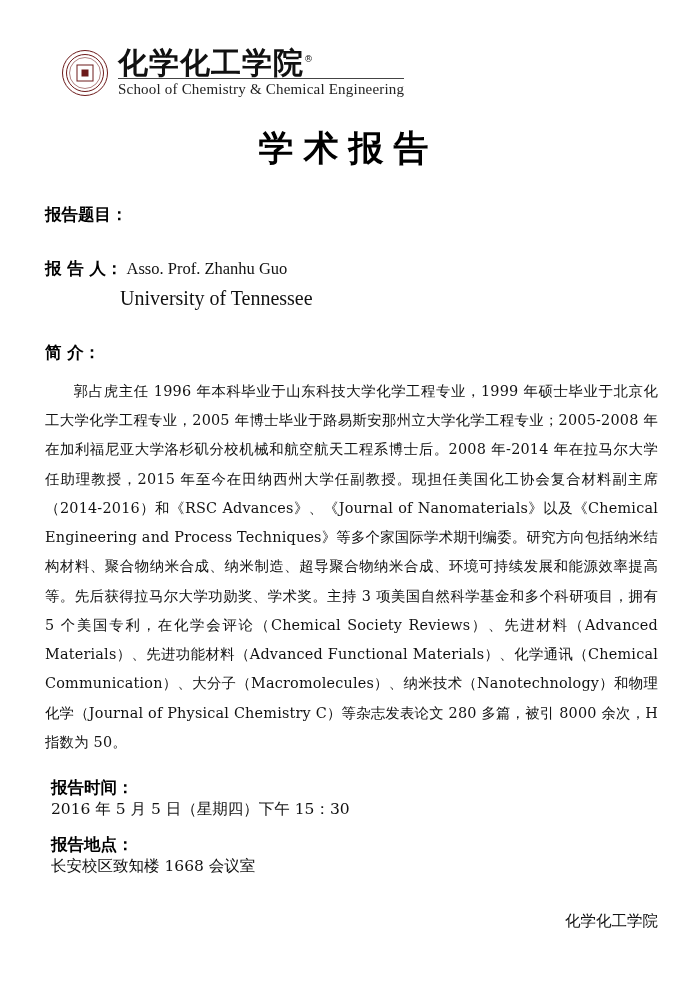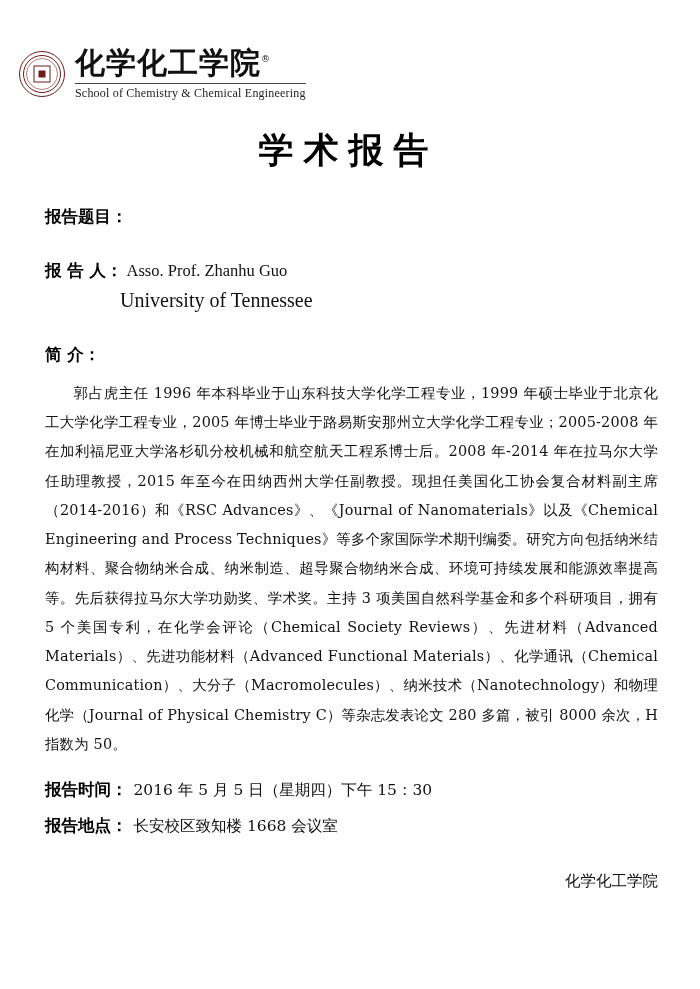--- a/index.html
+++ b/index.html
@@ -21,21 +21,21 @@
     width: 700px;
     height: 989px;
     padding: 0;
     box-sizing: border-box;
   }
 
   
   .letterhead {
     display: flex;
     align-items: center;
-    padding: 48px 0 0 19px;
+    padding: 48px 0 0 62px;
     gap: 10px;
   }
   .crest {
     width: 44px;
     height: 44px;
     border-radius: 50%;
     border: 1.6px solid #6d1a1a;
     position: relative;
     flex: 0 0 auto;
     background: #fff;
@@ -88,23 +88,22 @@
     letter-spacing: 1px;
     color: #111;
     white-space: nowrap;
   }
   .lh-cn .tm {
     font-size: 9px;
     vertical-align: super;
     font-weight: 400;
   }
   .lh-en {
-    margin-top: 5px;
-    font-family: "Liberation Serif", serif;
-    font-size: 12px;
+    font-family: "Liberation Serif", serif;
+    font-size: 15px;
     letter-spacing: .2px;
     color: #222;
     white-space: nowrap;
     border-top: 1px solid #444;
     padding-top: 3px;
   }
 
   
   .doc-title {
     text-align: center;
@@ -172,20 +171,21 @@
 
   
   .meta-block {
     margin-top: 20px;
   }
   .meta-row {
     display: flex;
     align-items: baseline;
     margin-top: 14px;
     font-size: 16px;
+    flex-direction: column;
   }
   .meta-label {
     font-family: "DejaVu Serif", serif;
     font-weight: 700;
     font-size: 16.5px;
     white-space: nowrap;
     color: #000;
   }
   .meta-value {
     font-family: "DejaVu Serif", serif;

